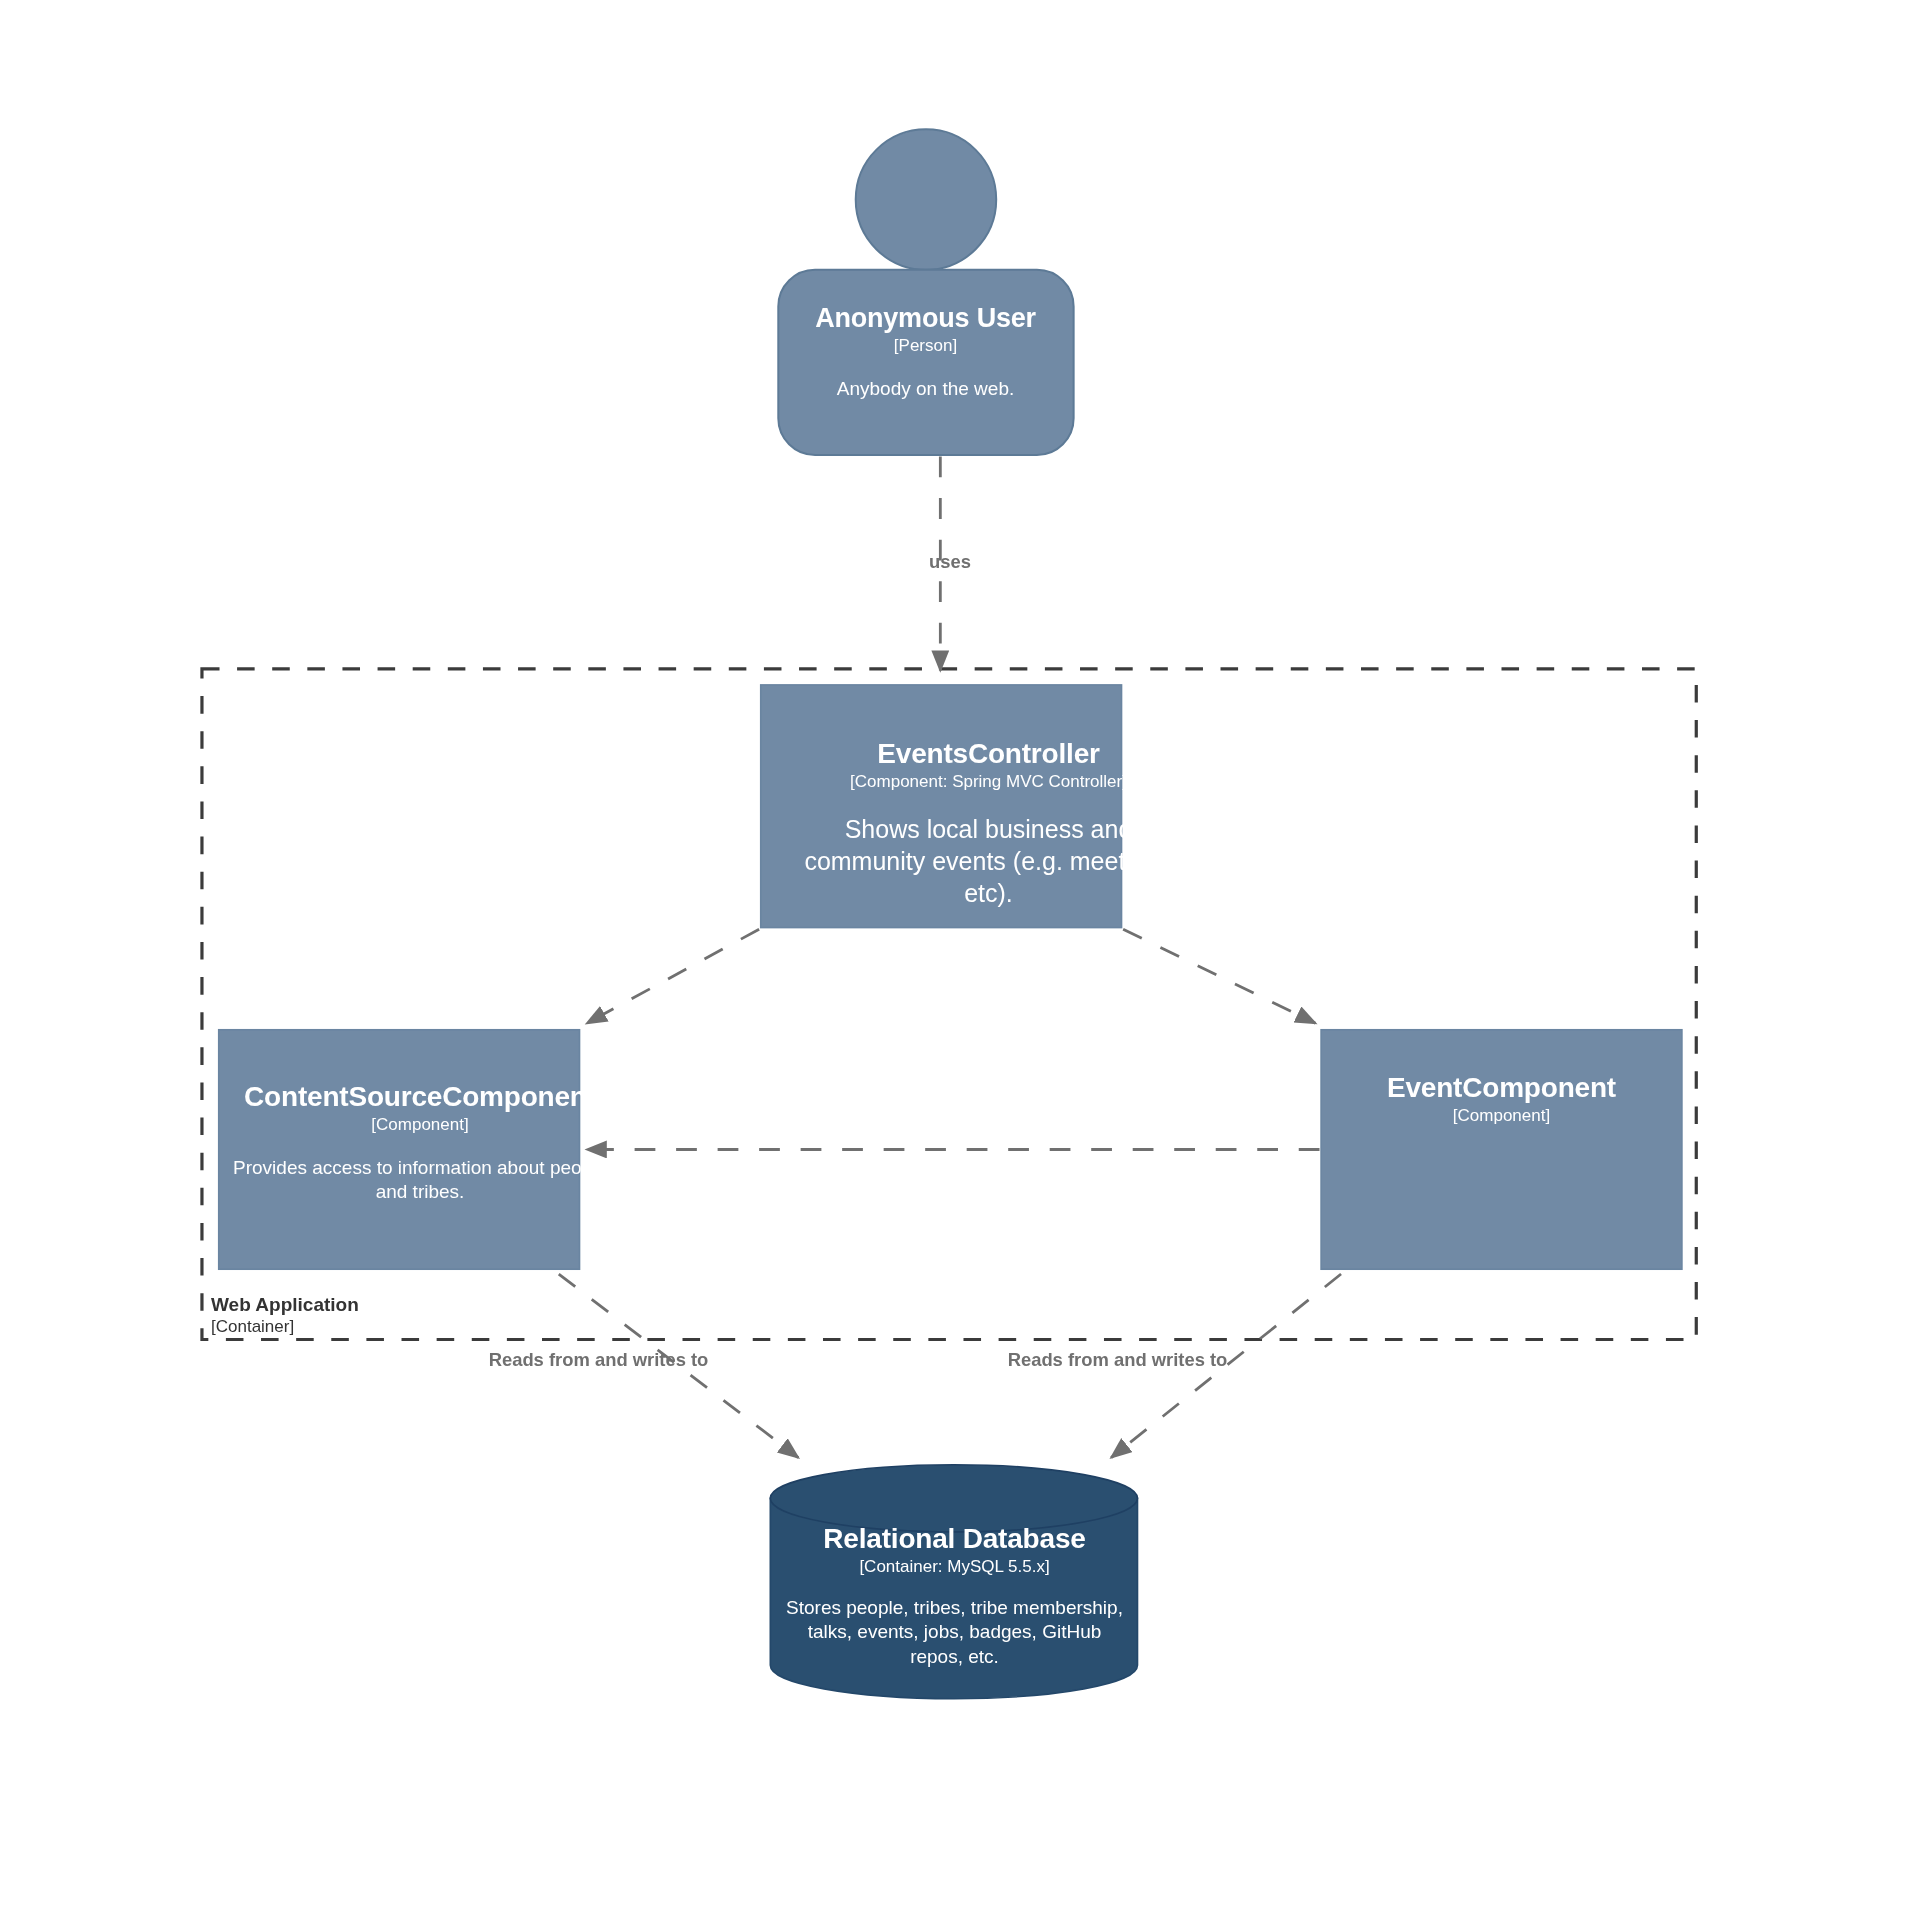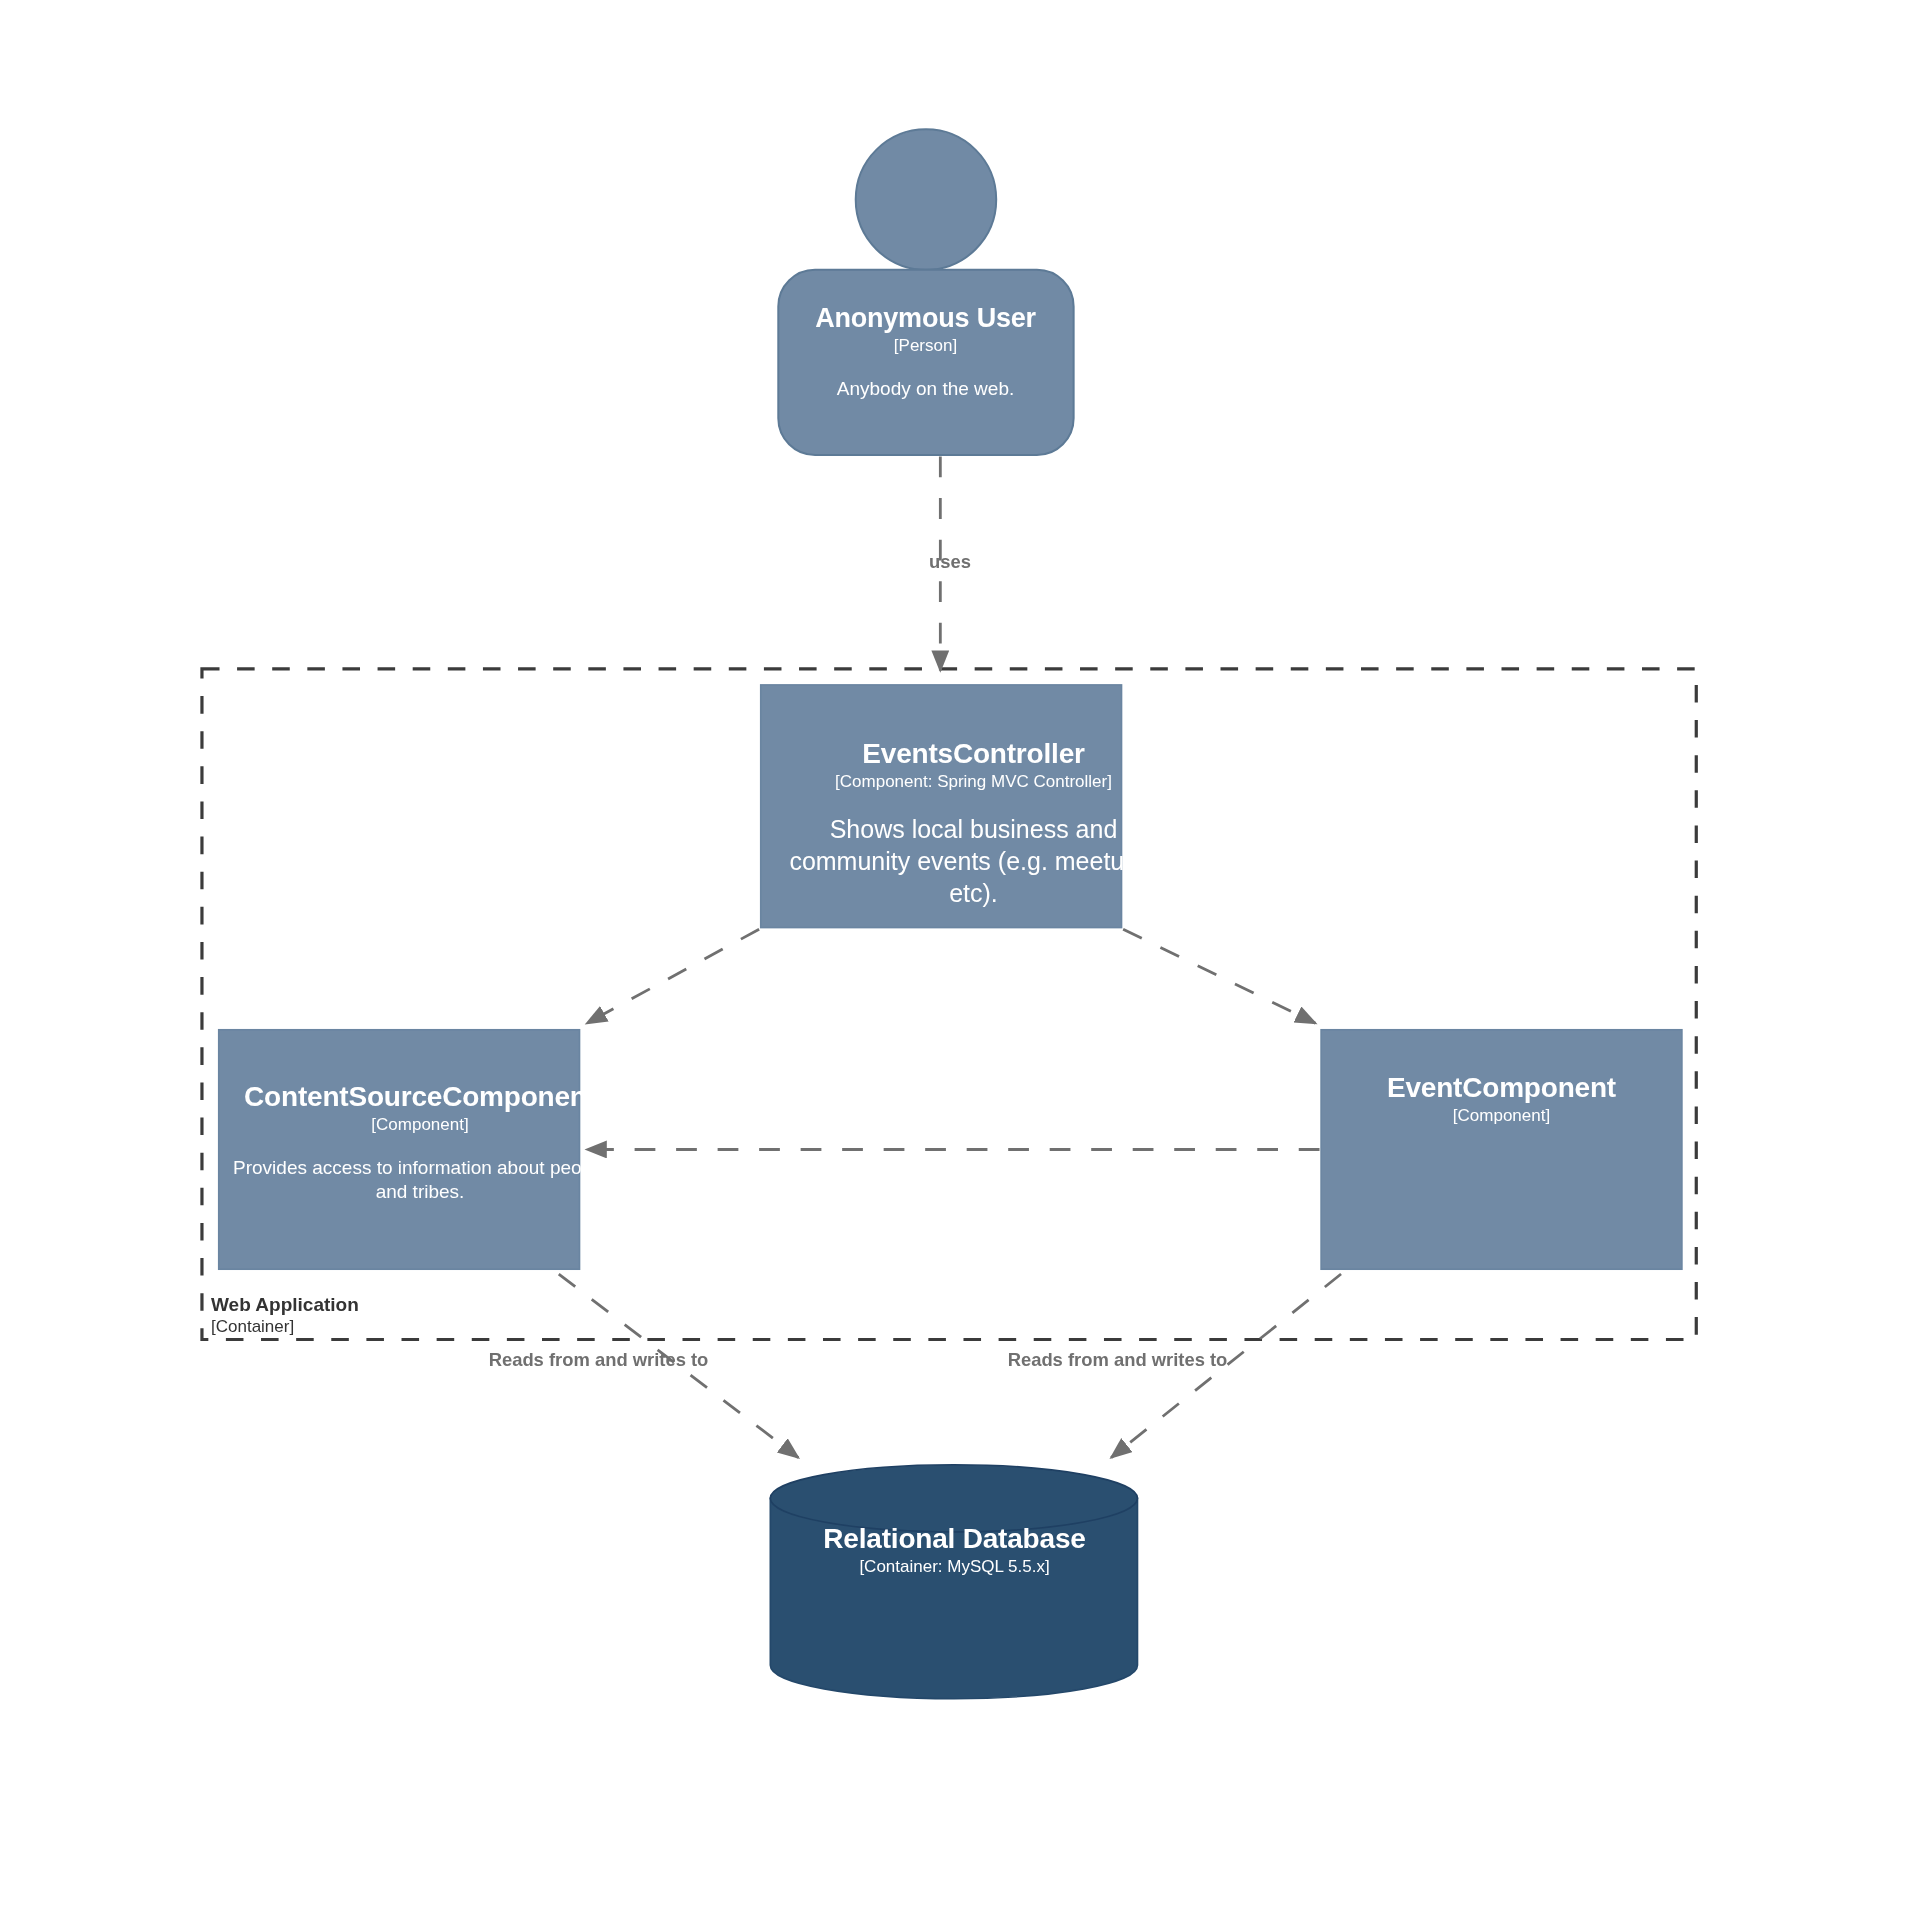--- a/index.html
+++ b/index.html
@@ -51,20 +51,21 @@
   }
   #person-text .node-title { font-size: 27px; }
   #person-text .node-type  { font-size: 17px; }
   #person-text .node-desc  { font-size: 19px; margin-top: 21px; }
 
   
   #eventscontroller-text {
     left: 761px;
     top: 738px;
     width: 425px;
+    padding-left: 15px;
   }
   #eventscontroller-text .node-title { font-size: 28px; }
   #eventscontroller-text .node-type  { font-size: 17px; }
   #eventscontroller-text .node-desc  { font-size: 25px; margin-top: 21px; padding: 0 16px; }
 
   
   #contentsource-text {
     left: 219px;
     top: 1081px;
     width: 402px;
@@ -190,20 +191,21 @@
   </div>
 
   <div class="node-text" id="eventcomponent-text">
     <div class="node-title">EventComponent</div>
     <div class="node-type">[Component]</div>
   </div>
 
   <div class="node-text" id="database-text">
     <div class="node-title">Relational Database</div>
     <div class="node-type">[Container: MySQL 5.5.x]</div>
+    <div class="node-desc">Stores people, tribes, tribe membership, talks, events, jobs, badges, GitHub repos, etc.</div>
   </div>
 
   <div id="boundary-label">
     <div class="b-name">Web Application</div>
     <div class="b-type">[Container]</div>
   </div>
 
   <div class="rel-label" id="rel-uses">uses</div>
   <div class="rel-label" id="rel-left-db">Reads from and writes to</div>
   <div class="rel-label" id="rel-right-db">Reads from and writes to</div>

